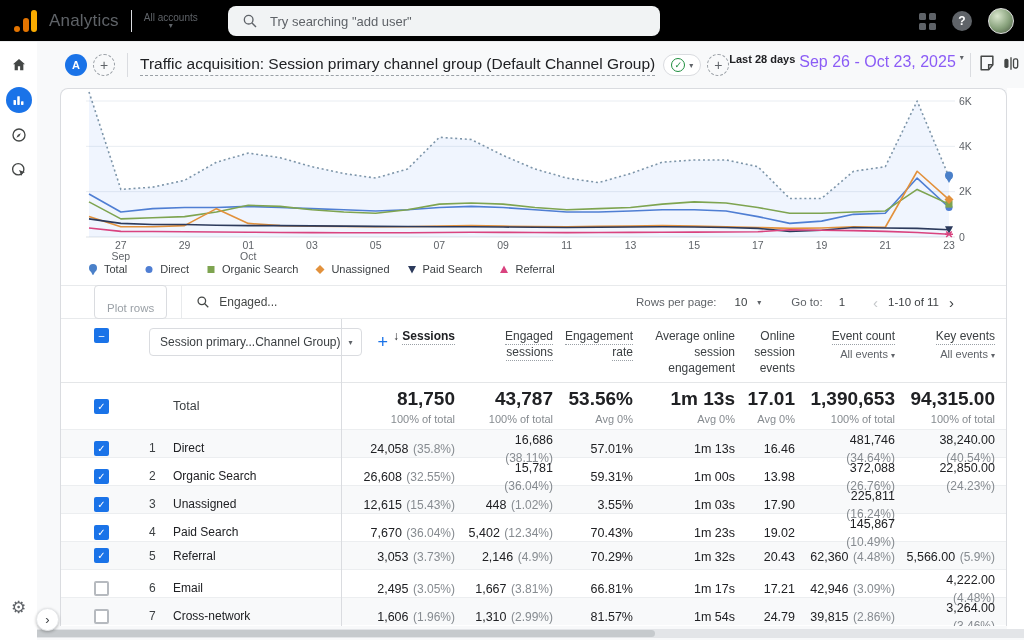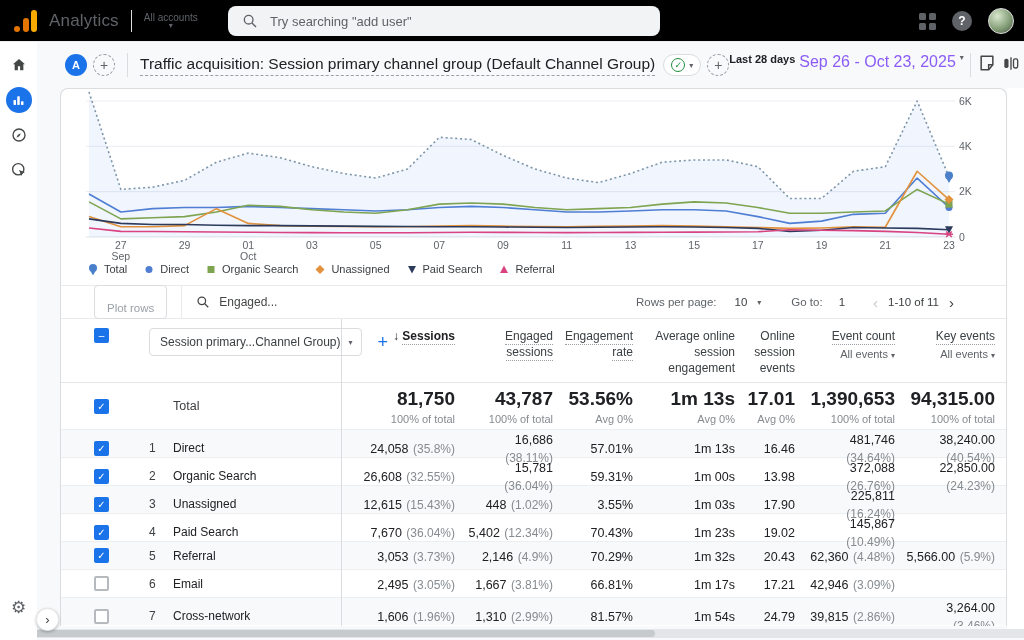--- a/index.html
+++ b/index.html
@@ -476,20 +476,21 @@
                 <div class="cb off"></div>
               </div>
               <div class="idx">6</div>
               <div class="name">Email</div>
               <div class="mcell"><span class="v">2,495</span> <span class="p">(3.05%)</span></div>
               <div class="mcell"><span class="v">1,667</span> <span class="p">(3.81%)</span></div>
               <div class="mcell"><span class="v">66.81%</span></div>
               <div class="mcell"><span class="v">1m 17s</span></div>
               <div class="mcell"><span class="v">17.21</span></div>
               <div class="mcell"><span class="v">42,946</span> <span class="p">(3.09%)</span></div>
+              <div class="mcell"><span class="v">4,222.00</span> <span class="p">(4.48%)</span></div>
             </div>
             <div class="trow drow">
               <div class="cbwrap">
                 <div class="cb off"></div>
               </div>
               <div class="idx">7</div>
               <div class="name">Cross-network</div>
               <div class="mcell"><span class="v">1,606</span> <span class="p">(1.96%)</span></div>
               <div class="mcell"><span class="v">1,310</span> <span class="p">(2.99%)</span></div>
               <div class="mcell"><span class="v">81.57%</span></div>

